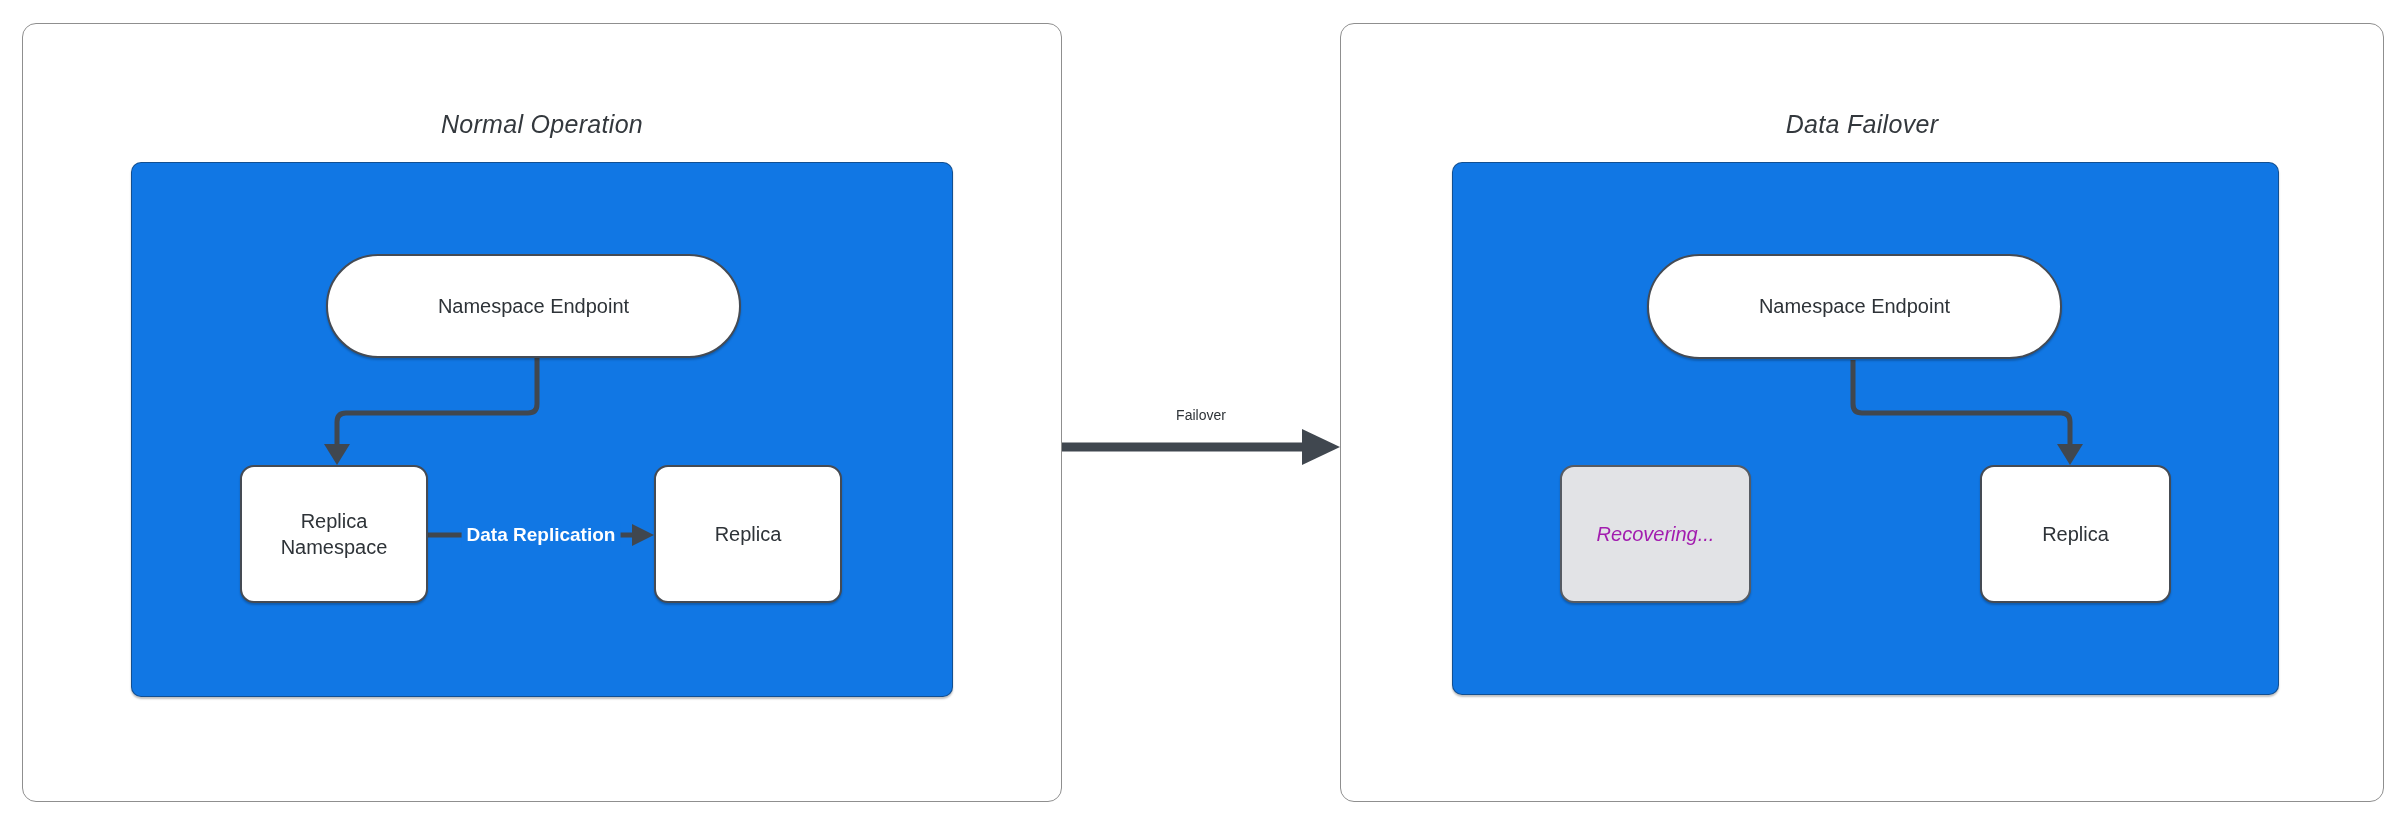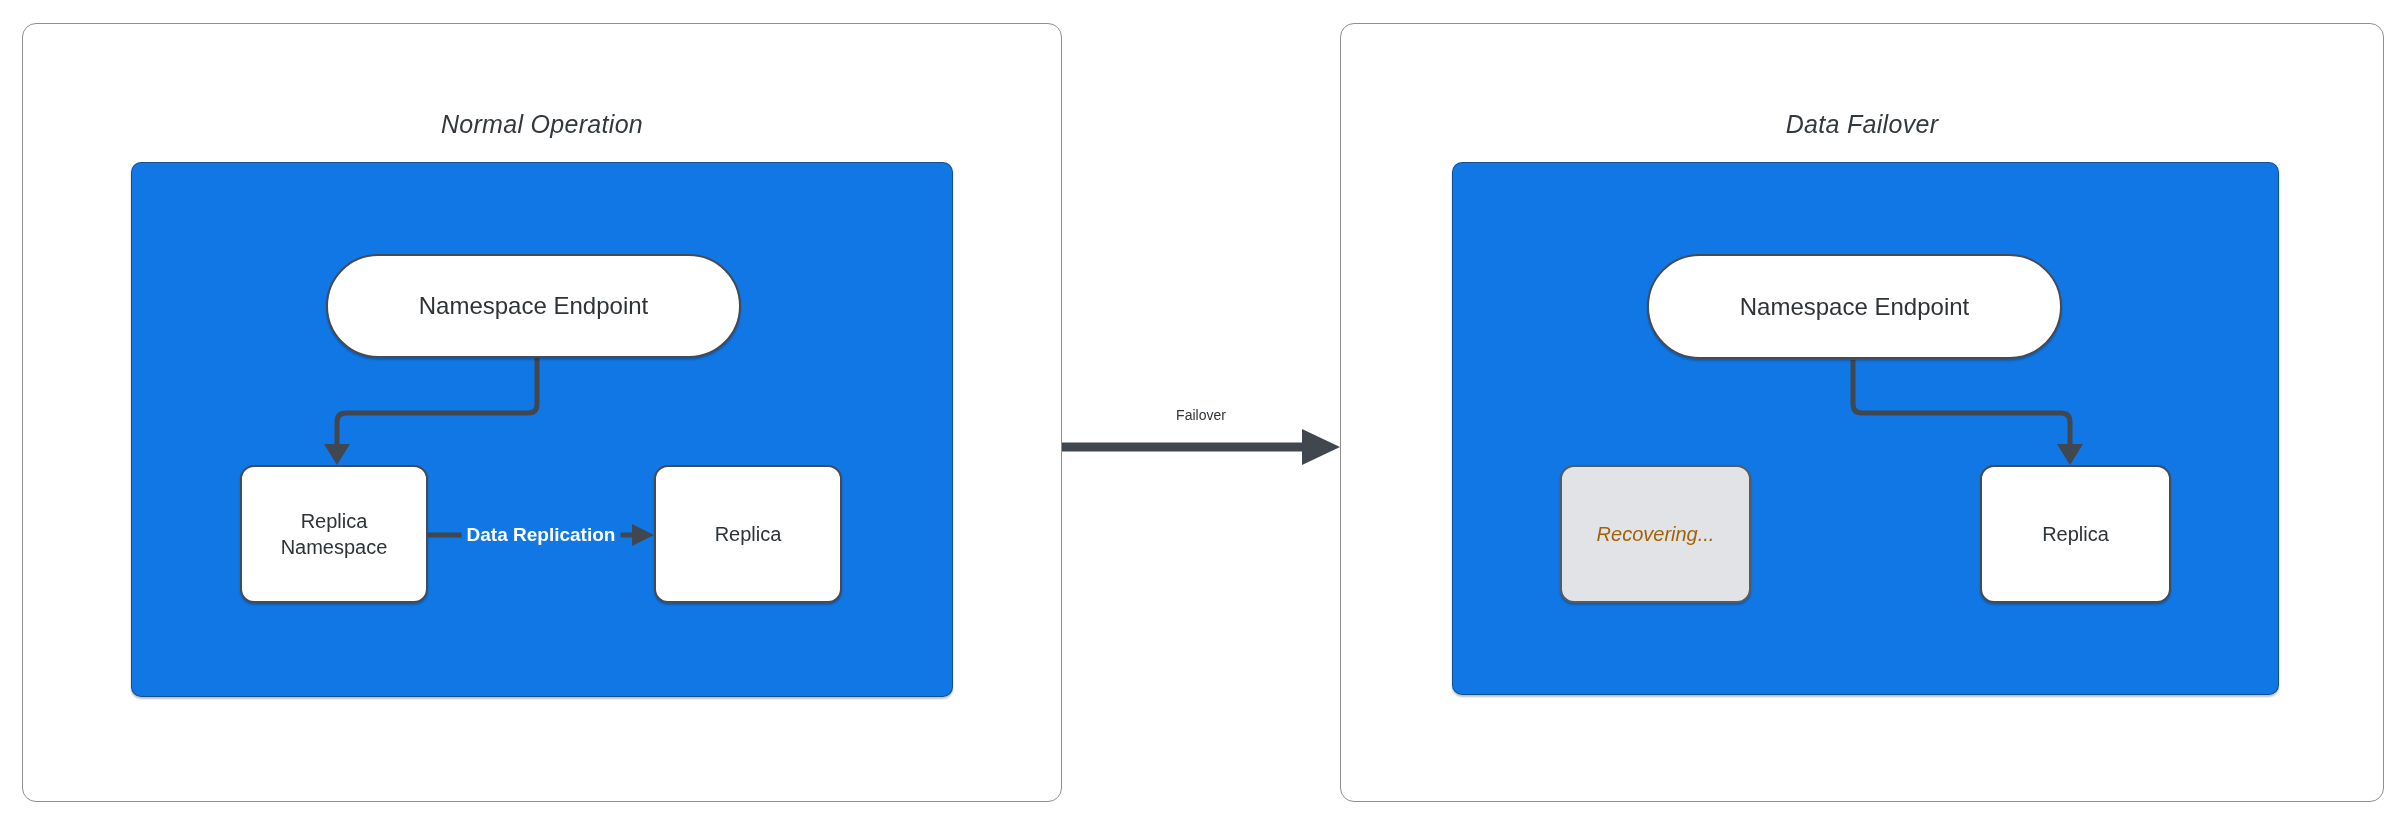--- a/index.html
+++ b/index.html
@@ -57,35 +57,35 @@
     box-sizing: border-box;
     display: flex;
     align-items: center;
     justify-content: center;
     text-align: center;
     color: #2e3338;
     box-shadow: 0 2px 2px rgba(0,0,0,0.22);
   }
   .pill {
     border-radius: 60px;
-    font-size: 24px;
+    font-size: 20px;
   }
   #pill-normal   { left: 326px;  top: 254px; width: 415px; height: 104px; }
   #pill-failover { left: 1647px; top: 254px; width: 415px; height: 105px; }
 
   .rect-node {
     border-radius: 14px;
     font-size: 20px;
     line-height: 1.3;
     padding: 6px 14px;
   }
   #node-primary        { left: 240px;  top: 465px; width: 188px; height: 138px; }
   #node-replica-left   { left: 654px;  top: 465px; width: 188px; height: 138px; }
   #node-recovering     { left: 1560px; top: 465px; width: 191px; height: 138px;
-                         background: #e2e3e6; color: #a16207; font-style: italic;
+                         background: #e2e3e6; color: #a21caf; font-style: italic;
                          border-color: #565b63; }
   #node-replica-right  { left: 1980px; top: 465px; width: 191px; height: 138px; }
 
   #connector-layer {
     position: absolute;
     left: 0; top: 0;
     width: 2407px;
     height: 828px;
     pointer-events: none;
   }

